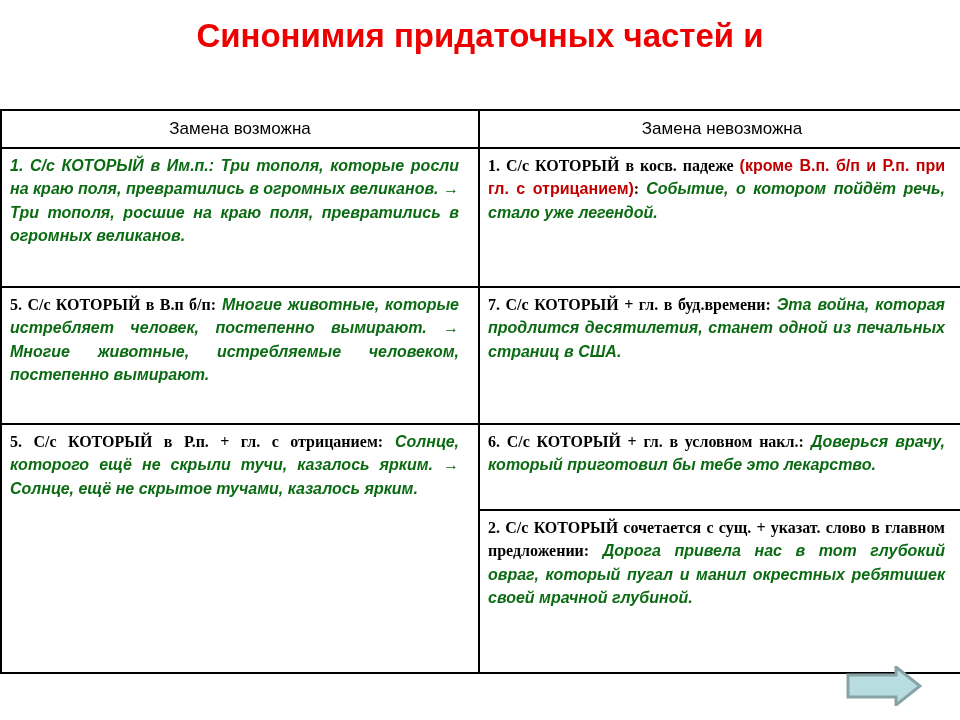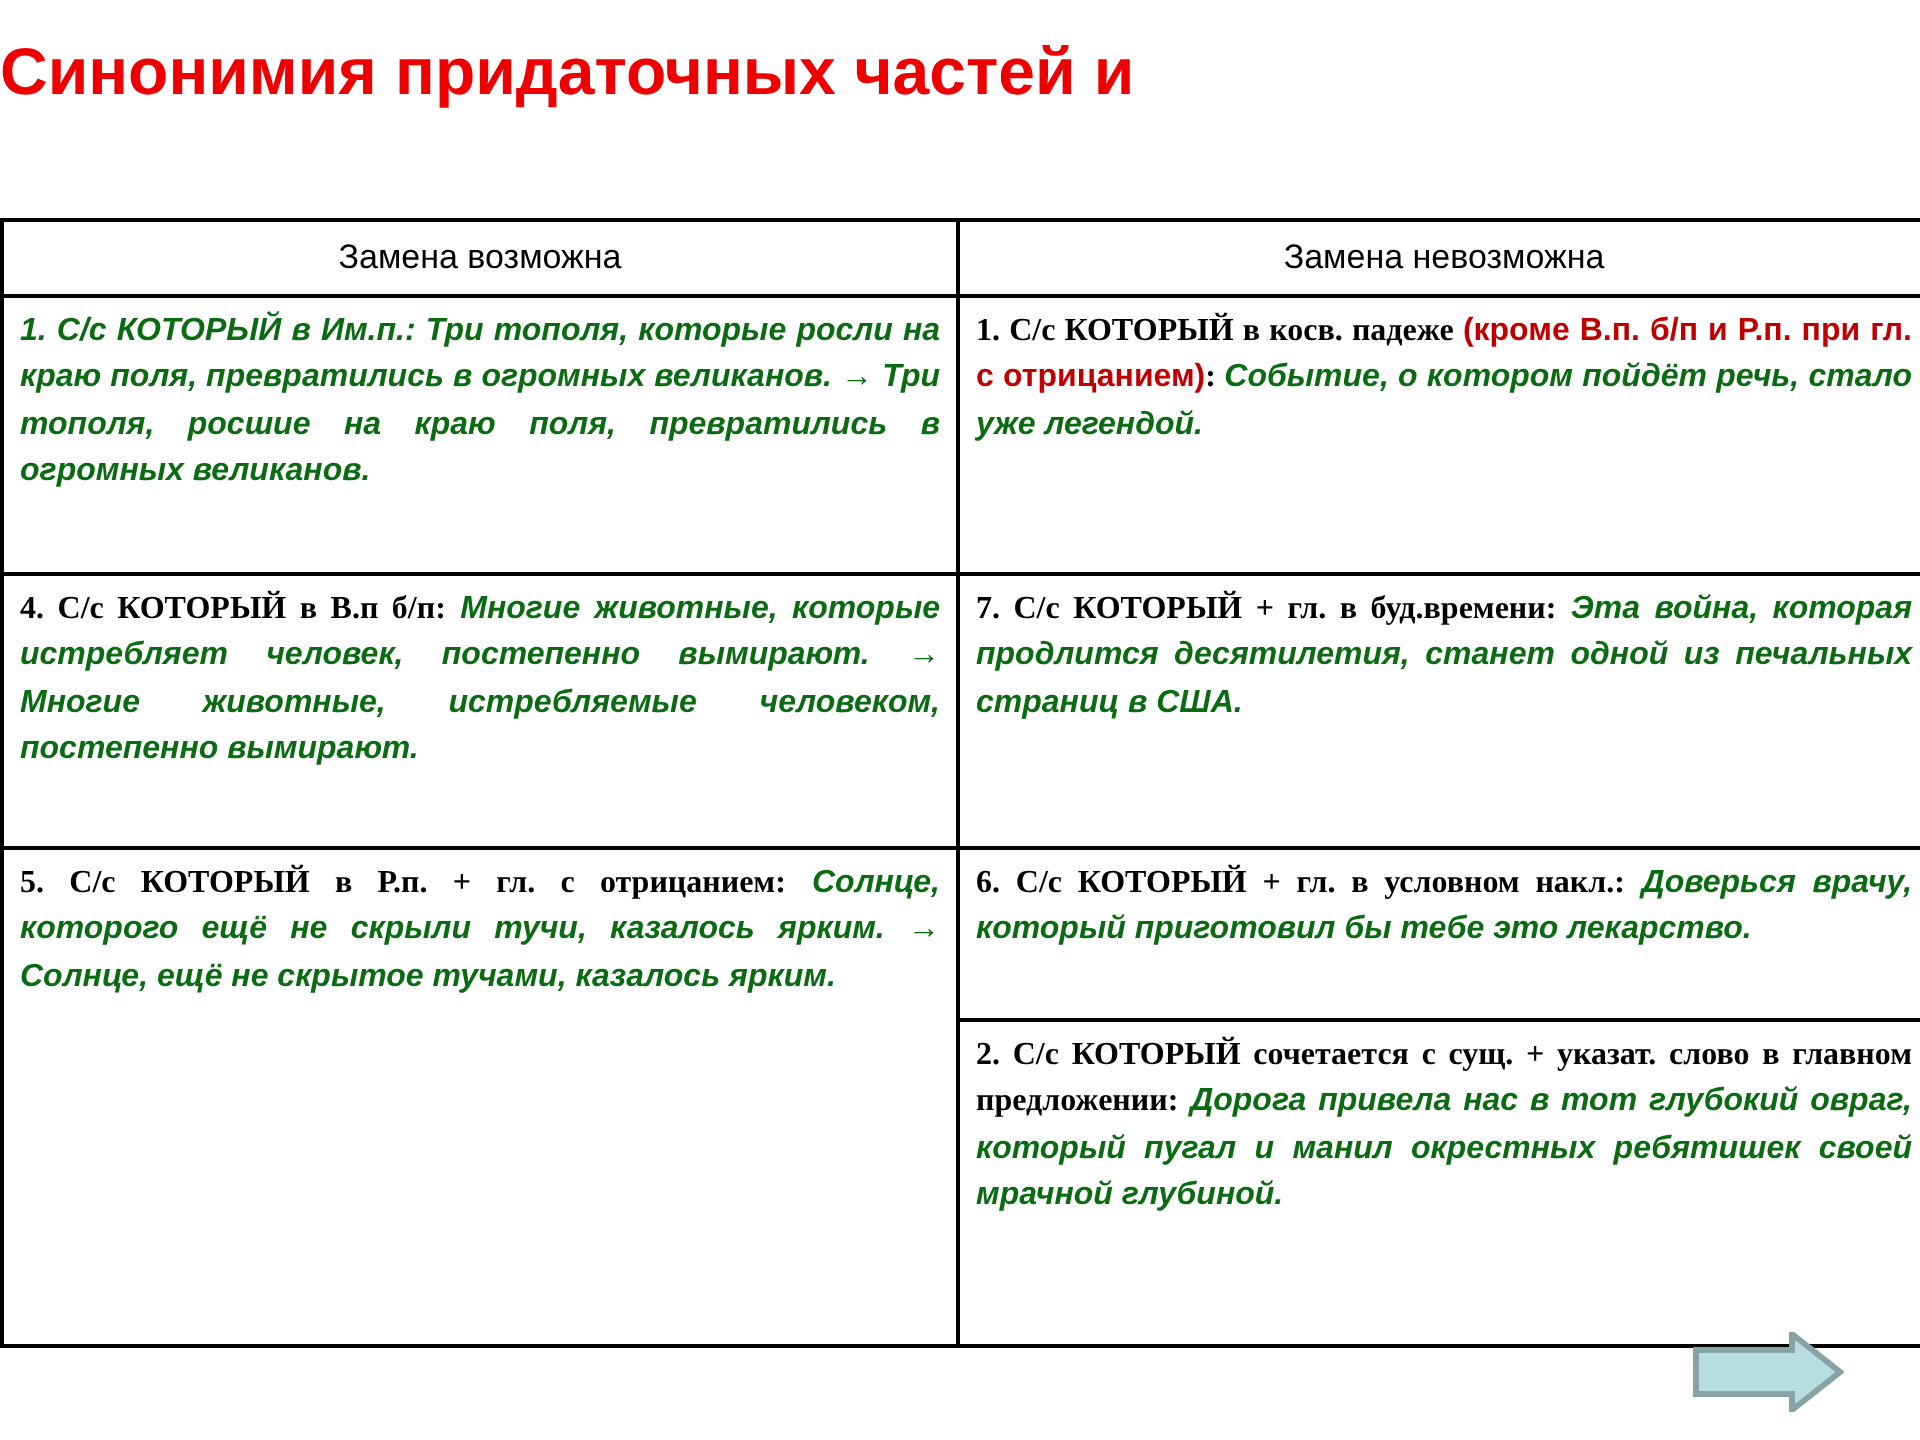--- a/index.html
+++ b/index.html
@@ -12,21 +12,21 @@
       height: 720px;
       position: relative;
       overflow: hidden;
       font-family: "Liberation Sans", "DejaVu Sans", sans-serif;
     }
     .title {
       position: absolute;
       left: 0;
       top: 14px;
       width: 960px;
-      text-align: left;
+      text-align: center;
       color: #ee0000;
       font-weight: bold;
       font-size: 33px;
       line-height: 44px;
     }
     .table {
       position: absolute;
       left: 0;
       top: 109px;
       width: 966px;
@@ -44,21 +44,21 @@
       height: 36px;
       vertical-align: middle;
       text-align: center;
       color: #000;
     }
     .cell-text {
       font-weight: bold;
       font-size: 16px;
       line-height: 23.3px;
       text-align: justify;
-      padding: 5px 8px 0 8px;
+      padding: 5px 19px 0 8px;
       color: #000;
     }
     .g { color: #0b6b12; font-style: italic; }
     .r { color: #c00000; font-style: normal; }
     .k { color: #000; font-style: normal; font-family: Liberation Serif, serif; }
     .col-left { width: 478px; }
     .nav-arrow {
       position: absolute;
       left: 846px;
       top: 666px;
@@ -94,21 +94,21 @@
     <td>
       <div class="cell-text">
         <span class="k">1. С/с КОТОРЫЙ в косв. падеже </span><span class="r">(кроме В.п. б/п и Р.п. при гл. с отрицанием)</span><span class="k">: </span><span class="g">Событие, о котором пойдёт речь, стало уже легендой.</span>
       </div>
     </td>
   </tr>
 
   <tr style="height:137px;">
     <td>
       <div class="cell-text">
-        <span class="k">4. С/с КОТОРЫЙ в В.п б/п:</span><span class="g"> Многие животные, которые истребляет человек, постепенно вымирают. → Многие животные, истребляемые человеком, постепенно вымирают.</span>
+        <span class="k">5. С/с КОТОРЫЙ в В.п б/п:</span><span class="g"> Многие животные, которые истребляет человек, постепенно вымирают. → Многие животные, истребляемые человеком, постепенно вымирают.</span>
       </div>
     </td>
     <td>
       <div class="cell-text">
         <span class="k">7. С/с КОТОРЫЙ + гл. в буд.времени:</span><span class="g"> Эта война, которая продлится десятилетия, станет одной из печальных страниц в США.</span>
       </div>
     </td>
   </tr>
 
   <tr style="height:86px;">

